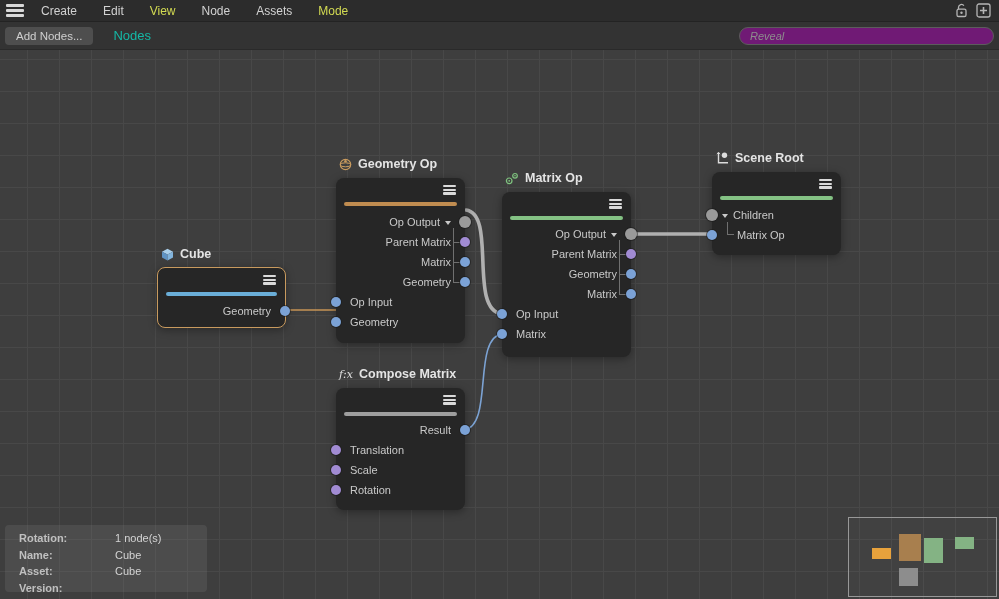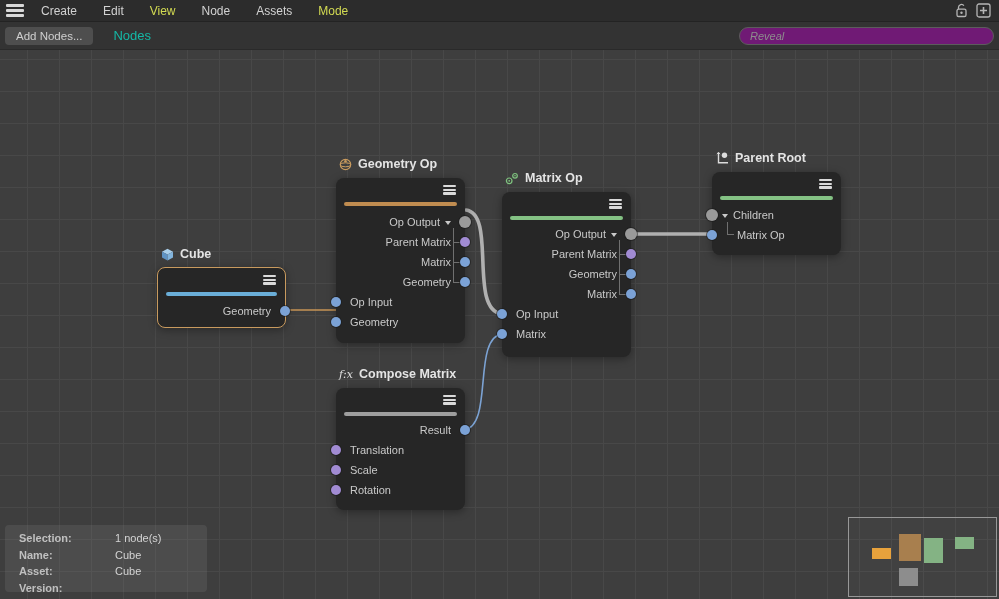--- a/index.html
+++ b/index.html
@@ -242,21 +242,21 @@
 
     <div class="node" style="left:712px;top:122px;width:129px;height:83px">
       <div class="node-title">
         <span class="nicon">
           <svg width="14" height="14" viewBox="0 0 14 14">
               <path d="M3.5 1.5 V11.8 H13" fill="none" stroke="#dcdcdc" stroke-width="1.4"></path>
               <path d="M1.8 3 L3.5 1.5 L5.2 3" fill="none" stroke="#dcdcdc" stroke-width="1"></path>
               <circle cx="9.5" cy="4.2" r="2.7" fill="#dcdcdc"></circle>
             </svg>
         </span>
-        <span>Parent Root</span>
+        <span>Scene Root</span>
       </div>
       <div class="nmenu">
           <i></i>
           <i></i>
           <i></i>
         </div>
       <div class="strip" style="background-color: rgb(132, 194, 132);"></div>
       <div class="lbracket" style="left:15px;top:50px;width:6px;height:12px"></div>
       <div class="port in" style="top:33px;padding-left:10px">
         <span class="dot big" style="background-color: rgb(154, 154, 154);"></span>
@@ -292,21 +292,21 @@
         <span>Scale</span>
       </div>
       <div class="port in" style="top:92px">
         <span class="dot" style="background-color: rgb(161, 139, 211);"></span>
         <span>Rotation</span>
       </div>
     </div>
 
     <div class="info-panel">
       <div class="info-row">
-        <span class="info-label">Selection:</span>
+        <span class="info-label">Rotation:</span>
         <span class="info-value">1 node(s)</span>
       </div>
       <div class="info-row">
         <span class="info-label">Name:</span>
         <span class="info-value">Cube</span>
       </div>
       <div class="info-row">
         <span class="info-label">Asset:</span>
         <span class="info-value">Cube</span>
       </div>

